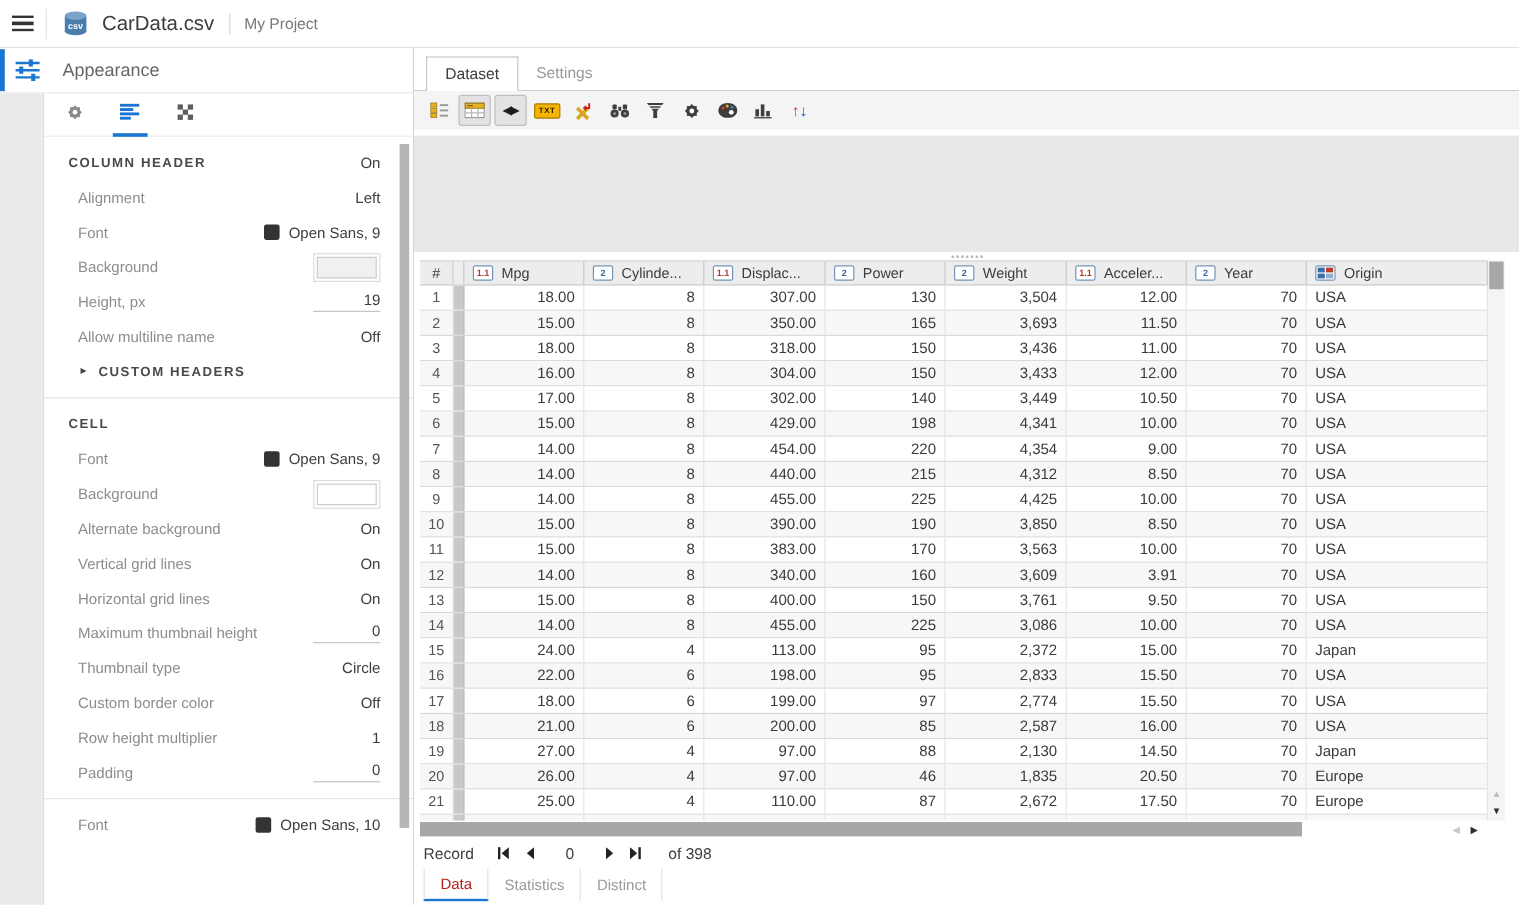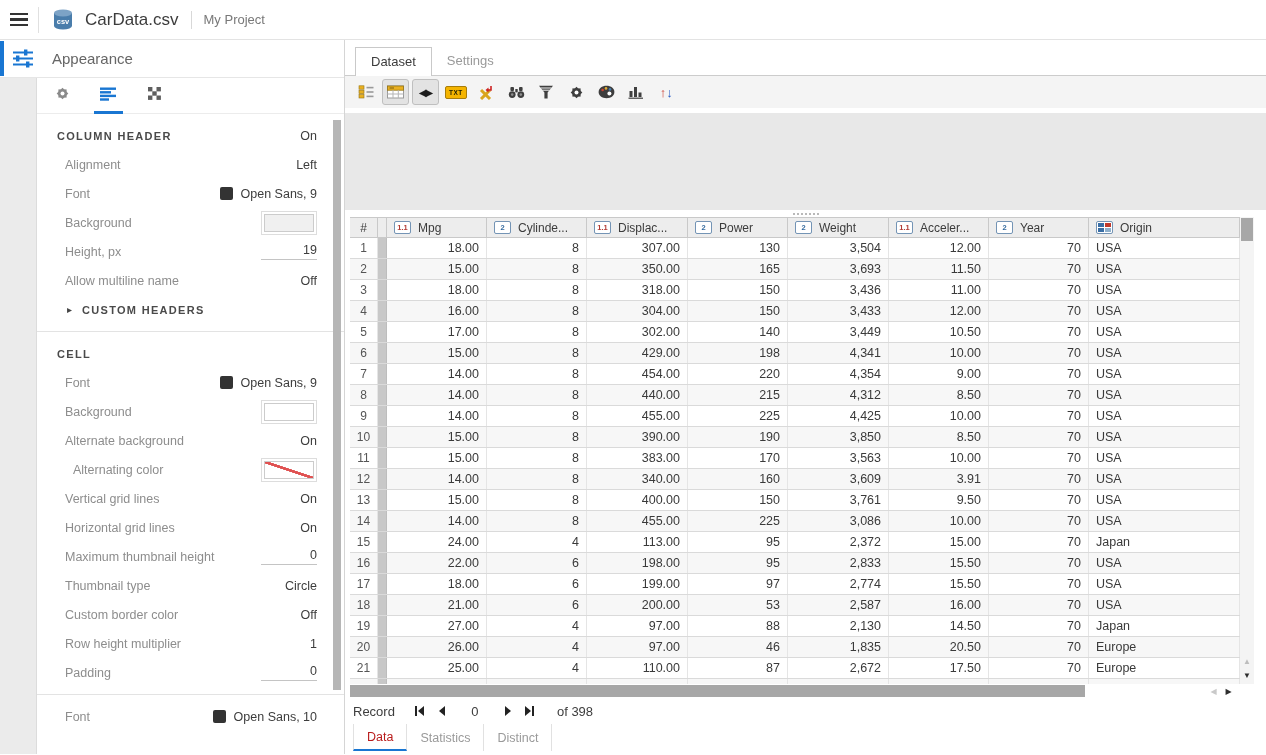--- a/index.html
+++ b/index.html
@@ -237,26 +237,20 @@
               <div class="s-row">
                 <span class="s-label">Background</span>
                 <span class="s-swatch">
                   <span style="display: block; width: 100%; height: 100%; border: 1px solid rgb(204, 204, 204); background: rgb(255, 255, 255);"></span>
                 </span>
               </div>
               <div class="s-row">
                 <span class="s-label">Alternate background</span>
                 <span class="s-value">On</span>
               </div>
-              <div class="s-row indent">
-                <span class="s-label">Alternating color</span>
-                <span class="s-swatch none">
-                  <div></div>
-                </span>
-              </div>
               <div class="s-row">
                 <span class="s-label">Vertical grid lines</span>
                 <span class="s-value">On</span>
               </div>
               <div class="s-row">
                 <span class="s-label">Horizontal grid lines</span>
                 <span class="s-value">On</span>
               </div>
               <div class="s-row">
                 <span class="s-label">Maximum thumbnail height</span>
@@ -677,21 +671,21 @@
               <div class="gcell right" style="width: 100px; min-width: 100px;">15.50</div>
               <div class="gcell right" style="width: 100px; min-width: 100px;">70</div>
               <div class="gcell left" style="width: 151px; min-width: 151px;">USA</div>
             </div>
             <div class="grow alt">
               <div class="gcell num" style="width: 28px; min-width: 28px;">18</div>
               <div class="handle-col"></div>
               <div class="gcell right" style="width: 100px; min-width: 100px;">21.00</div>
               <div class="gcell right" style="width: 100px; min-width: 100px;">6</div>
               <div class="gcell right" style="width: 101px; min-width: 101px;">200.00</div>
-              <div class="gcell right" style="width: 100px; min-width: 100px;">53</div>
+              <div class="gcell right" style="width: 100px; min-width: 100px;">85</div>
               <div class="gcell right" style="width: 101px; min-width: 101px;">2,587</div>
               <div class="gcell right" style="width: 100px; min-width: 100px;">16.00</div>
               <div class="gcell right" style="width: 100px; min-width: 100px;">70</div>
               <div class="gcell left" style="width: 151px; min-width: 151px;">USA</div>
             </div>
             <div class="grow">
               <div class="gcell num" style="width: 28px; min-width: 28px;">19</div>
               <div class="handle-col"></div>
               <div class="gcell right" style="width: 100px; min-width: 100px;">27.00</div>
               <div class="gcell right" style="width: 100px; min-width: 100px;">4</div>

